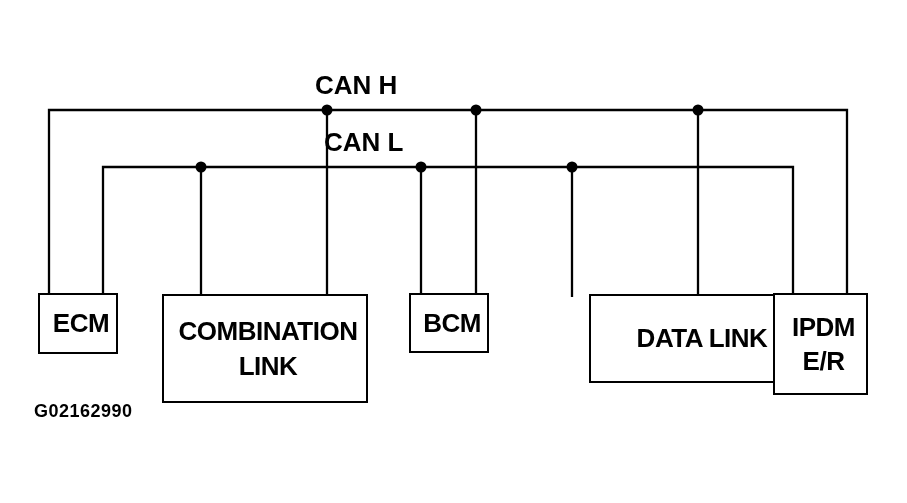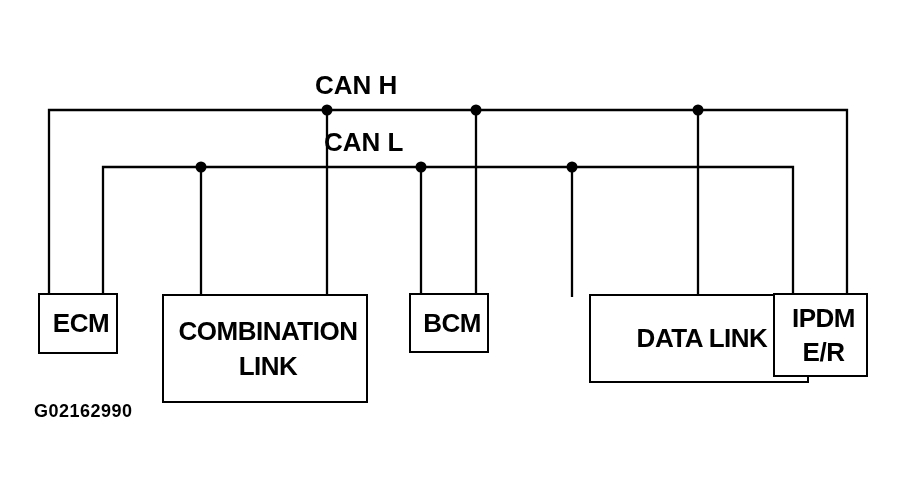--- a/index.html
+++ b/index.html
@@ -53,21 +53,21 @@
     font-weight: bold;
     letter-spacing: -0.5px;
     line-height: 1.32;
     white-space: nowrap;
     padding-left: 6px;
   }
   .node.ecm   { left: 38px;  top: 293px; width: 80px;  height: 61px; }
   .node.combination-meter { left: 162px; top: 294px; width: 206px; height: 109px; }
   .node.bcm   { left: 409px; top: 293px; width: 80px;  height: 60px; }
   .node.data-link-connector { left: 541px; top: 294px; width: 220px; height: 89px; margin-left: 48px; }
-  .node.ipdm-er { left: 773px; top: 293px; width: 95px; height: 84px; }
+  .node.ipdm-er { left: 773px; top: 293px; width: 95px; height: 102px; }
   .figure-id {
     position: absolute;
     left: 34px; top: 401px;
     font-size: 18px;
     font-weight: bold;
     letter-spacing: 0.5px;
     color: var(--line);
   }
 </style>
 </head>

